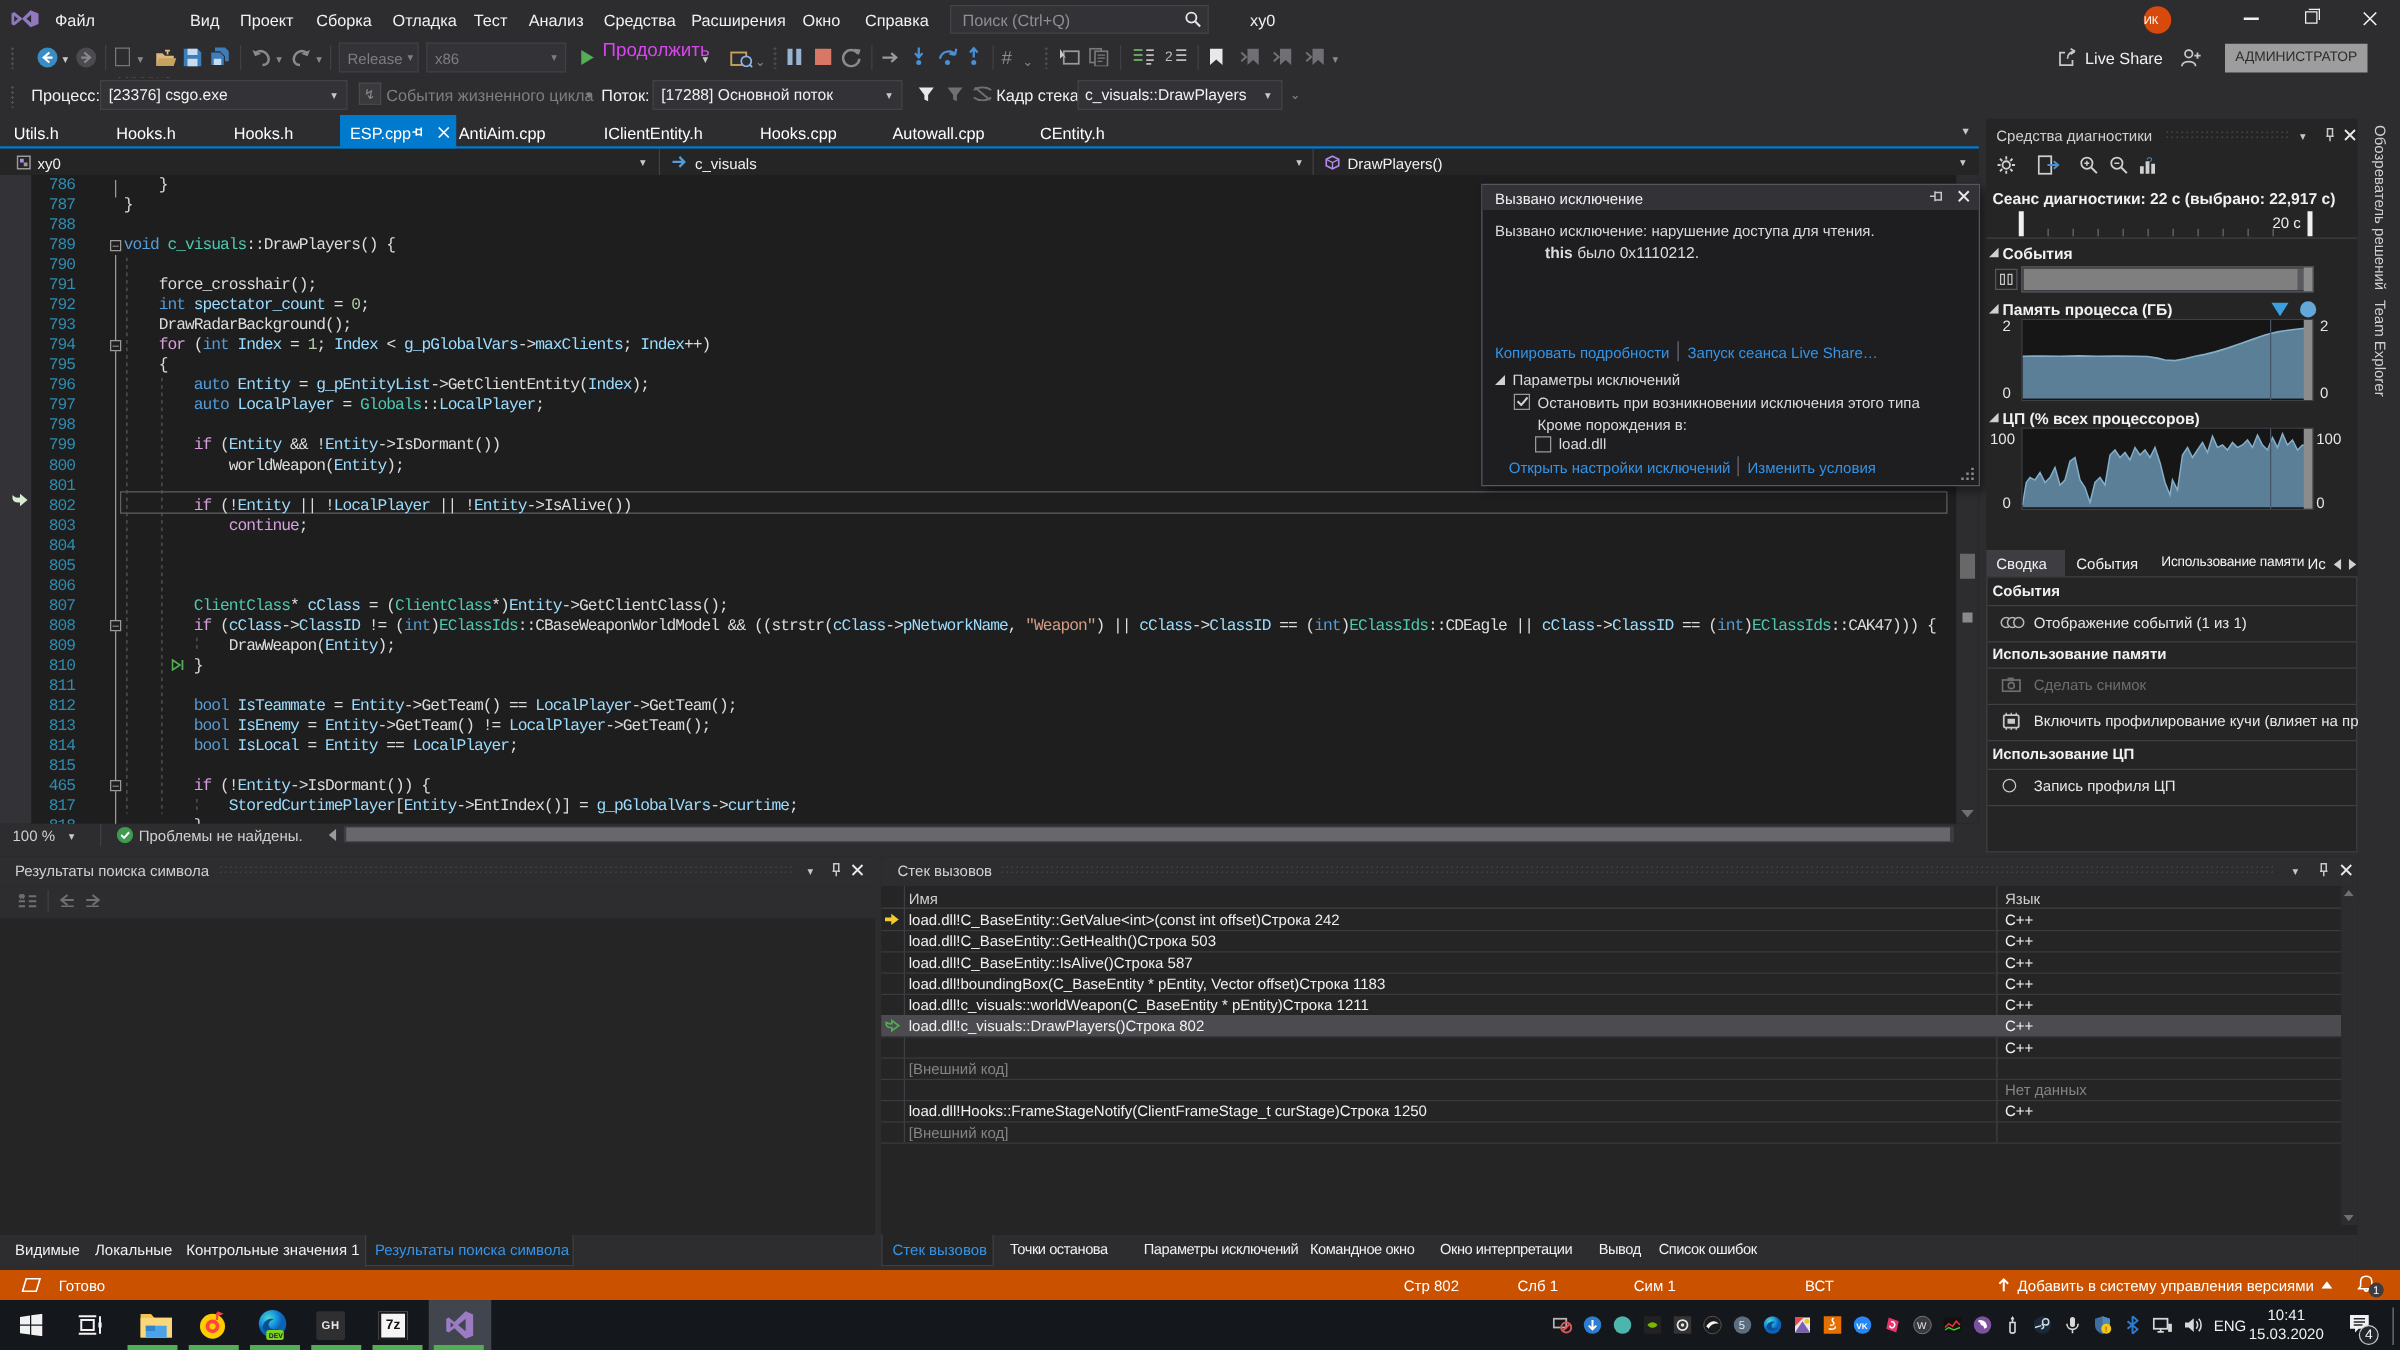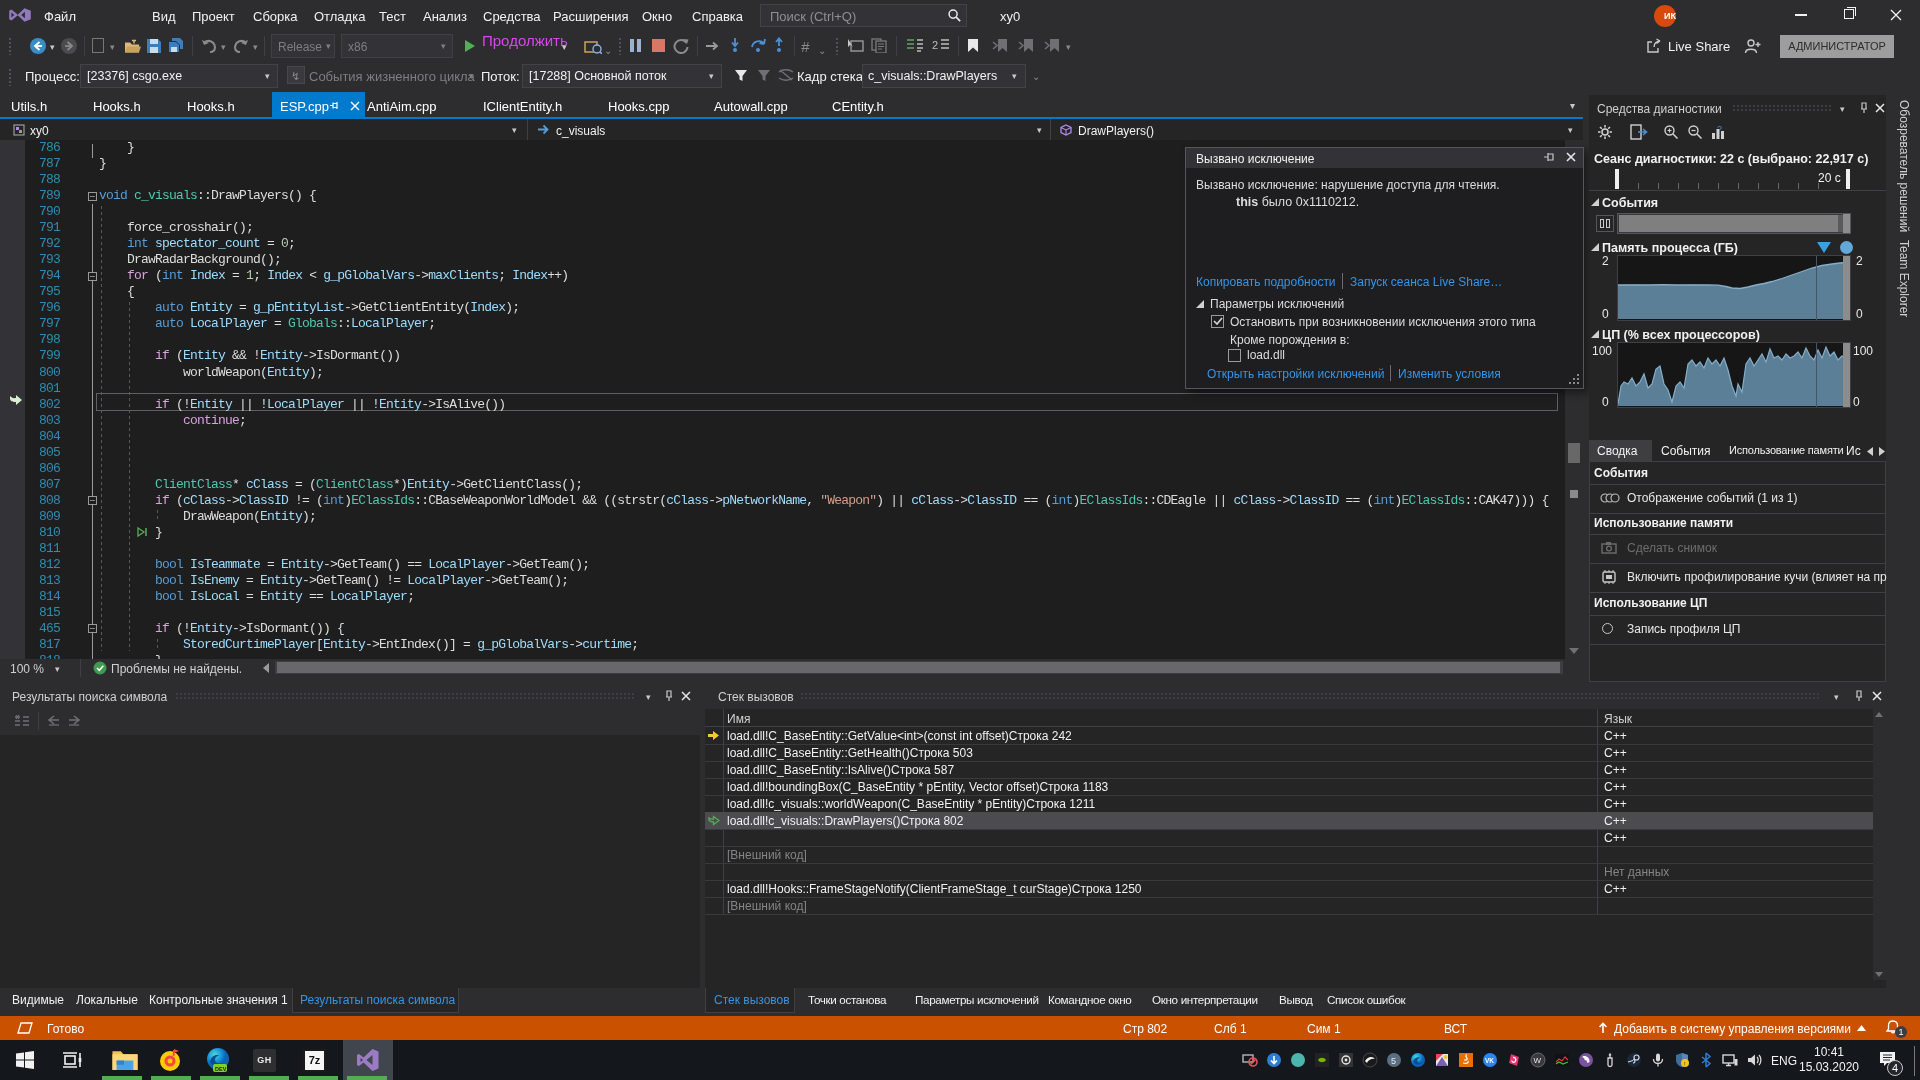--- a/index.html
+++ b/index.html
@@ -27,21 +27,21 @@
 <div style="position:absolute;left:553px;top:8px;color:#f1f1f1;font-size:13px;line-height:17px;white-space:nowrap;">Расширения</div>
 <div style="position:absolute;left:642px;top:8px;color:#f1f1f1;font-size:13px;line-height:17px;white-space:nowrap;">Окно</div>
 <div style="position:absolute;left:692px;top:8px;color:#f1f1f1;font-size:13px;line-height:17px;white-space:nowrap;">Справка</div>
 <div style="position:absolute;left:760px;top:4px;width:207px;height:23px;background:#333337;border:1px solid #434346;"></div>
 <div style="position:absolute;left:770px;top:8px;color:#8f8f8f;font-size:13px;line-height:17px;white-space:nowrap;">Поиск (Ctrl+Q)</div>
 <svg style="position:absolute;left:947px;top:8px;width:15px;height:15px;" viewBox="0 0 16 16">
       <circle cx="6.5" cy="6.5" r="4.3" fill="none" stroke="#e8e8e8" stroke-width="1.6"></circle>
       <line x1="9.8" y1="9.8" x2="14" y2="14" stroke="#e8e8e8" stroke-width="1.8"></line>
     </svg>
 <div style="position:absolute;left:1000px;top:8px;color:#f1f1f1;font-size:13px;line-height:17px;white-space:nowrap;">xy0</div>
-<div style="position:absolute;left:1654px;top:5px;width:22px;height:22px;background:#d8490c;border-radius:50%;color:#fff;font-size:9px;line-height:22px;text-align:right;font-weight:bold;">ИК</div>
+<div style="position:absolute;left:1715px;top:5px;width:22px;height:22px;background:#d8490c;border-radius:50%;color:#fff;font-size:9px;line-height:22px;text-align:left;font-weight:normal;">ИК</div>
 <div style="position:absolute;left:1795px;top:14px;width:12px;height:2px;background:#f1f1f1;"></div>
 <div style="position:absolute;left:1844px;top:9px;width:10px;height:10px;border:1px solid #f1f1f1;"></div>
 <div style="position:absolute;left:1847px;top:7px;width:9px;height:9px;border-top:1px solid #f1f1f1;border-right:1px solid #f1f1f1;"></div>
 <svg style="position:absolute;left:1890px;top:9px;width:12px;height:12px;" viewBox="0 0 12 12">
       <path d="M1 1 L11 11 M11 1 L1 11" stroke="#f1f1f1" stroke-width="1.3"></path>
     </svg>
 <div style="position:absolute;left:0px;top:30px;width:1920px;height:32px;background:#2d2d30;"></div>
 <div style="position:absolute;left:8px;top:37px;width:4px;height:18px;background-image:radial-gradient(#515157 1px, transparent 1px);background-size:4px 4px;"></div>
 <svg style="position:absolute;left:29px;top:37px;width:18px;height:18px;" viewBox="0 0 18 18">
       <circle cx="9" cy="9" r="8" fill="#3a8cc4"></circle>

